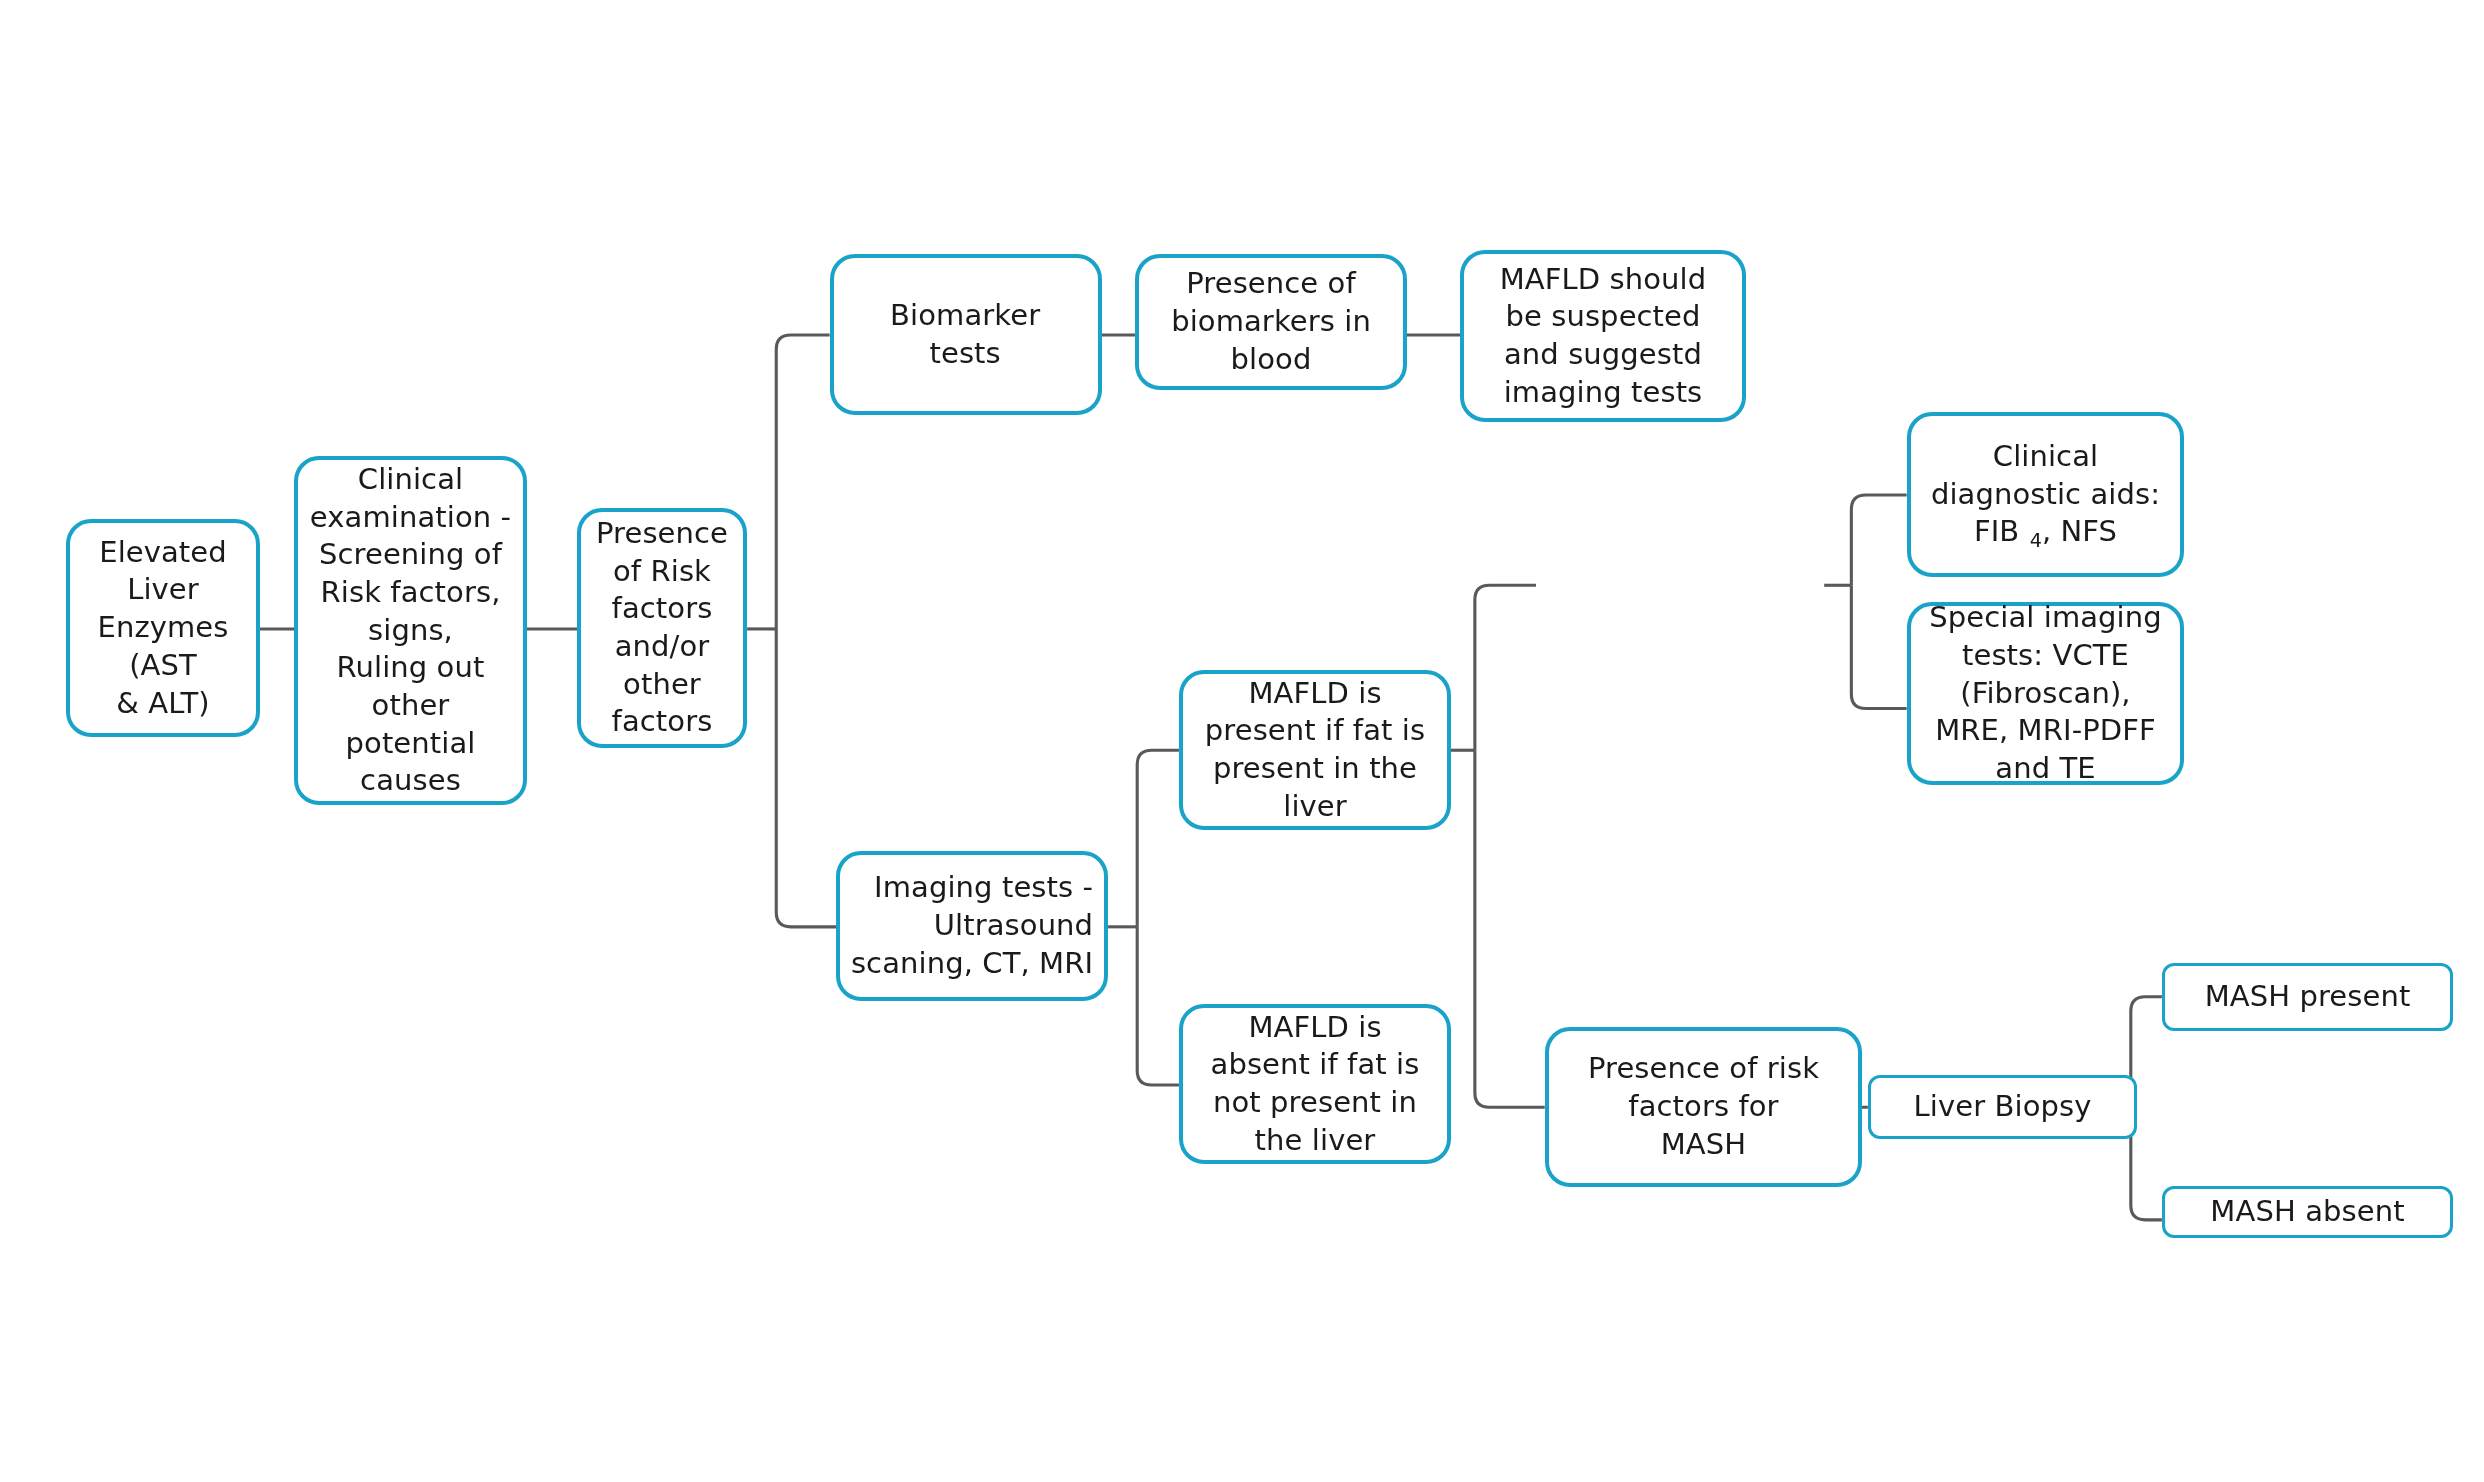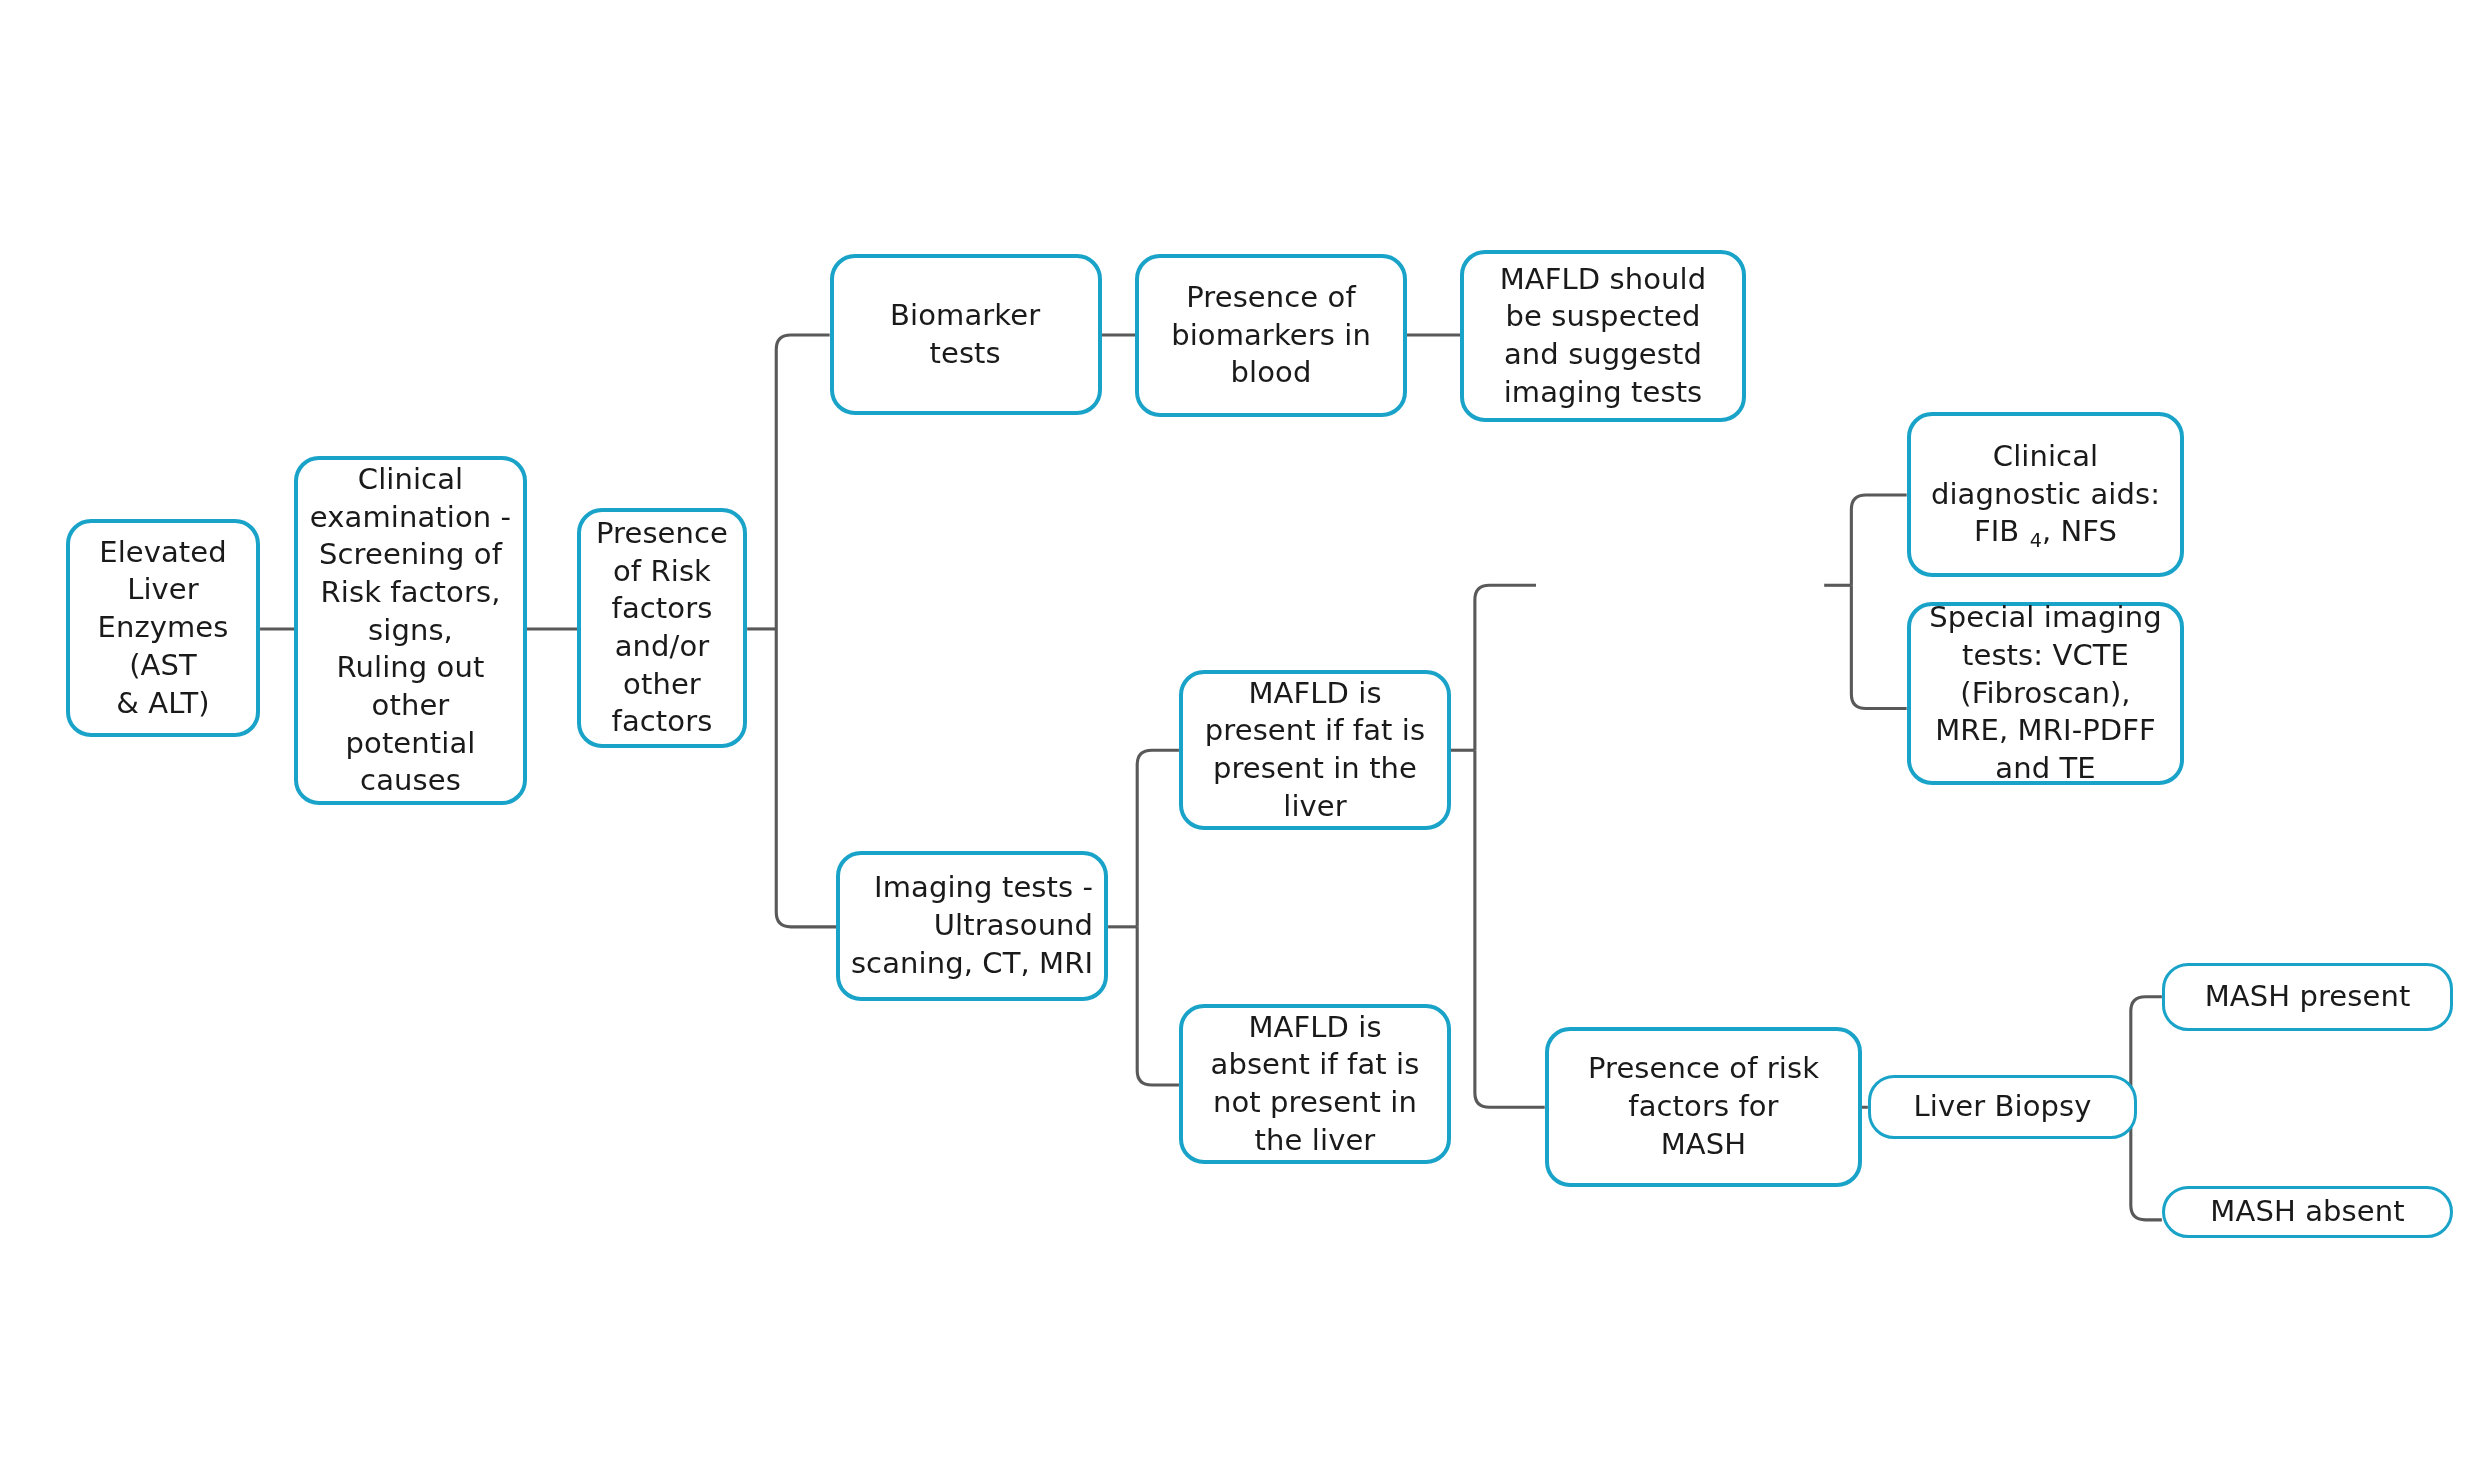--- a/index.html
+++ b/index.html
@@ -34,21 +34,21 @@
     justify-content: center;
     text-align: center;
     color: #1a1a1a;
     line-height: 1.30;
     letter-spacing: 0.1px;
     padding: 3.9px 9.7px;
     white-space: pre-line;
   }
   .node.thin {
     border-width: 3.9px;
-    border-radius: 26px;
+    border-radius: 12px;
   }
   .fs30 { font-size: 29px; }
   sub { font-size: 0.66em; vertical-align: baseline; position: relative; top: 0.30em; padding-left: 1px;}
 </style>
 </head>
 <body>
 
 <div id="canvas">
 
   <svg id="edges" viewBox="0 0 2560 1528" xmlns="http://www.w3.org/2000/svg">
@@ -105,21 +105,21 @@
   <div class="node fs30" style="left:577px; top:508px; width:170px; height:240px;">Presence
 of Risk
 factors
 and/or
 other
 factors</div>
 
   <div class="node fs30" style="left:830px; top:254px; width:272px; height:161px;padding-left:8px;">Biomarker
 tests</div>
 
-  <div class="node fs30" style="left:1135px; top:254px; width:272px; height:163px;">Presence of
+  <div class="node fs30" style="left:1135px; top:254px; width:272px; height:136px;">Presence of
 biomarkers in
 blood</div>
 
   <div class="node fs30" style="left:1460px; top:250px; width:286px; height:172px;">MAFLD should
 be suspected
 and suggestd
 imaging tests</div>
 
   <div class="node fs30" style="left:836px; top:851px; width:272px; height:150px;text-align:right;">Imaging tests -
 Ultrasound

